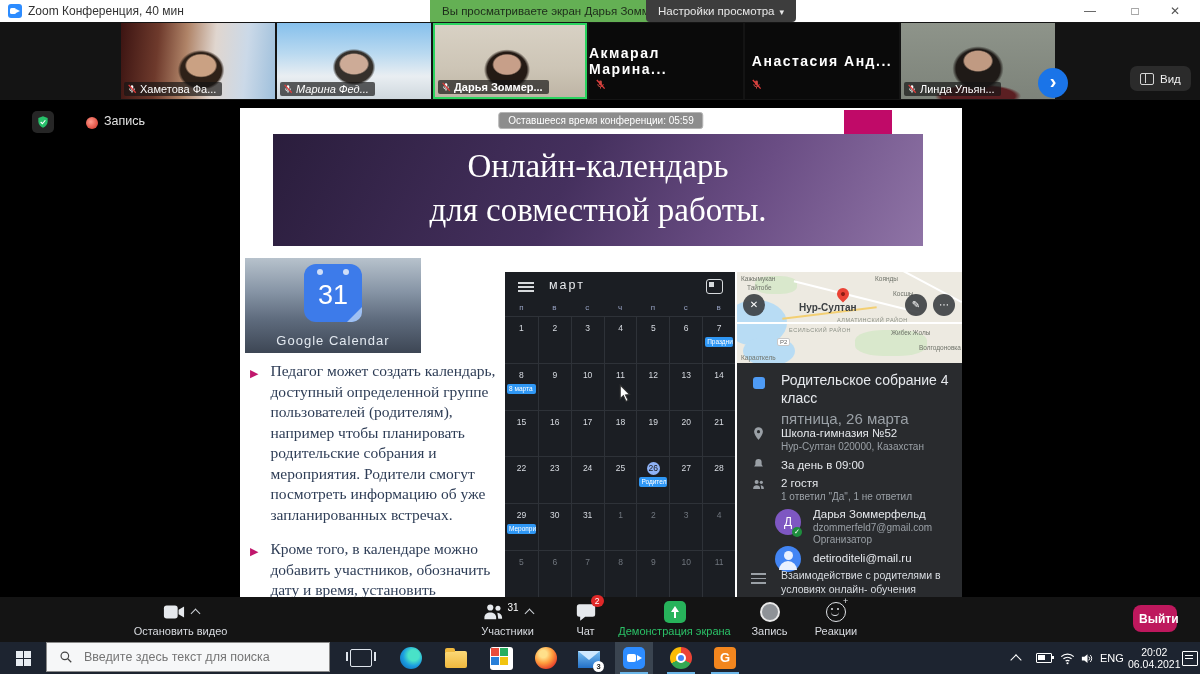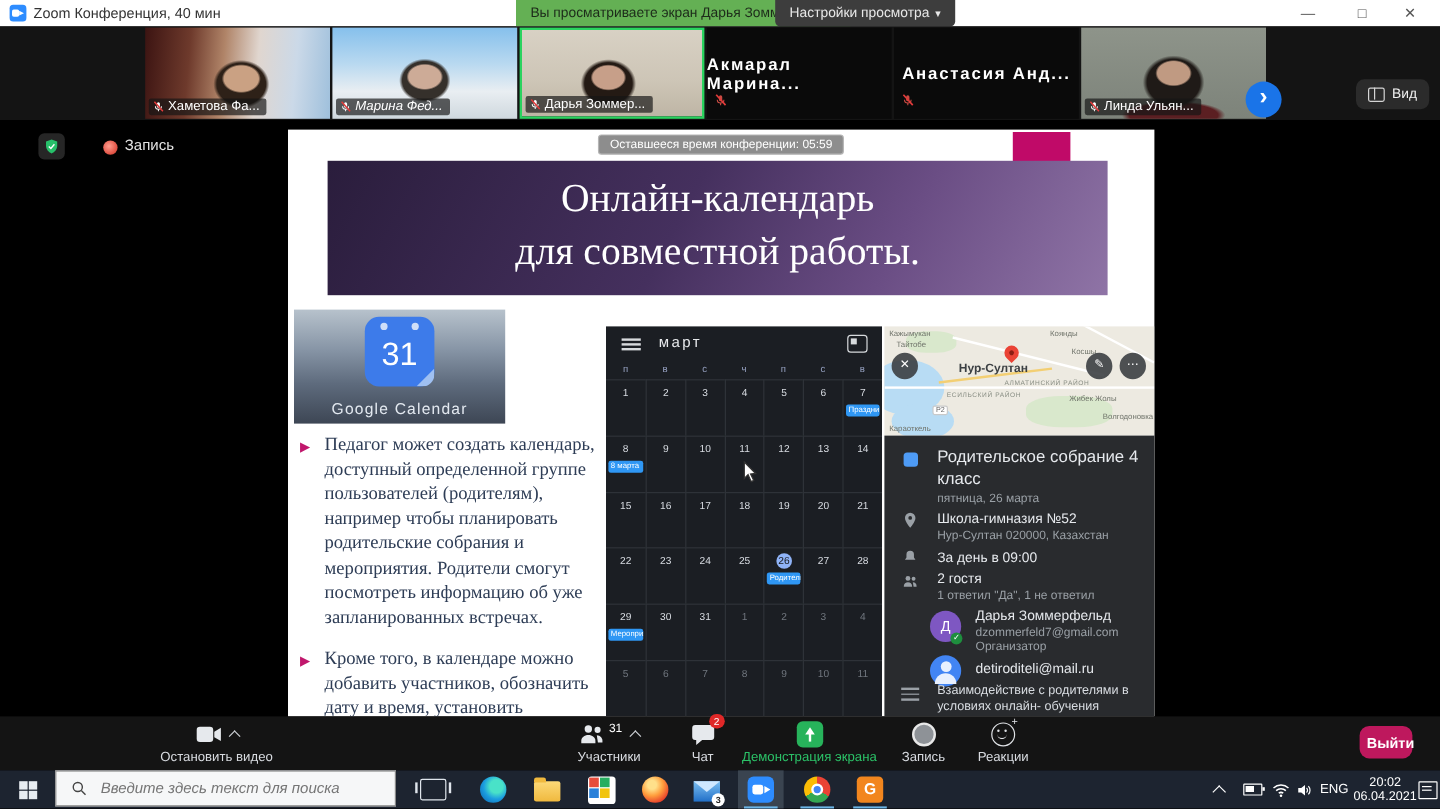--- a/index.html
+++ b/index.html
@@ -24,21 +24,21 @@
       radial-gradient(ellipse 16% 24% at 52% 56%,#caa183 58%,rgba(0,0,0,0) 66%),
       radial-gradient(ellipse 24% 42% at 52% 62%,#2e2118 55%,rgba(0,0,0,0) 63%),
       linear-gradient(95deg,#3c1412 0%,#6e3a2c 24%,#b08468 42%,#e0d6cf 60%,#cbd9e8 80%,#9fc0dc 100%);}
   .v2{background:
       radial-gradient(ellipse 15% 22% at 50% 54%,#cdab97 58%,rgba(0,0,0,0) 66%),
       radial-gradient(ellipse 22% 38% at 50% 58%,#35302b 55%,rgba(0,0,0,0) 63%),
       linear-gradient(180deg,#86c0ec 0%,#b9d9f0 40%,#e9eef2 70%,#cfd8de 100%); font-style: italic;}
   .v3{background:
       radial-gradient(ellipse 15% 23% at 48% 55%,#c79f89 58%,rgba(0,0,0,0) 66%),
       radial-gradient(ellipse 24% 44% at 48% 62%,#241a14 55%,rgba(0,0,0,0) 64%),
-      linear-gradient(180deg,#d8d1c4 0%,#cdc5b6 60%,#beb5a5 100%);}
+      linear-gradient(180deg,#d8d1c4 0%,#cdc5b6 60%,#beb5a5 100%); font-weight: bold;}
   .v6{background:
       radial-gradient(ellipse 15% 22% at 50% 50%,#c09a82 58%,rgba(0,0,0,0) 66%),
       radial-gradient(ellipse 26% 46% at 50% 60%,#1f1a17 55%,rgba(0,0,0,0) 64%),
       radial-gradient(ellipse 40% 22% at 50% 96%,#5b1f22 60%,rgba(0,0,0,0) 70%),
       linear-gradient(180deg,#8e948a 0%,#7d837a 100%);}
   .novid{background:#0a0a0a;display:flex;align-items:center;justify-content:center;}
   .novid .bigname{color:#fff;font-size:14px;font-weight:700;letter-spacing:1.5px;}
   .tag{position:absolute;left:3px;bottom:3px;display:flex;align-items:center;gap:3px;background:rgba(20,20,20,.68);color:#fff;font-size:11px;padding:1px 6px 1px 3px;border-radius:2px;}
   .miconly{position:absolute;left:6px;bottom:5px;}
   .nextbtn{position:absolute;left:1038px;top:46px;width:30px;height:30px;border-radius:50%;background:#1a74e8;color:#fff;font-size:20px;font-weight:700;text-align:center;line-height:27px;}
@@ -95,21 +95,21 @@
   .mcity{position:absolute;color:#3c4043;font-size:10px;font-weight:700;white-space:nowrap;}
   .mbadge{position:absolute;background:#fff;border:1px solid #c9c9c9;border-radius:2px;color:#666;font-size:6px;padding:0 2px;}
   .pin{position:absolute;width:12px;height:12px;background:#ea4335;border-radius:50% 50% 50% 0;transform:rotate(-45deg);}
   .pin::after{content:"";position:absolute;left:4px;top:4px;width:4px;height:4px;border-radius:50%;background:#8c1d13;}
   .map-btn{position:absolute;width:22px;height:22px;border-radius:50%;background:rgba(55,58,62,.88);color:#fff;text-align:center;line-height:22px;font-size:10px;}
 
   
   .evt{position:absolute;left:497px;top:255px;width:225px;height:234px;background:#292b2e;color:#e6e9ed;}
   .evt .sq{position:absolute;left:16px;top:14px;width:12px;height:12px;background:#4e9bf5;border-radius:3px;}
   .evt-title{position:absolute;left:44px;top:8px;width:170px;font-size:14px;line-height:18px;}
-  .evt-date{position:absolute;left:44px;top:47px;font-size:10px;color:#9aa0a6;}
+  .evt-date{position:absolute;left:44px;top:47px;font-size:15px;color:#9aa0a6;}
   .evt .ic{position:absolute;left:14px;width:15px;height:15px;}
   .evt-locname{position:absolute;left:44px;top:64px;font-size:11.5px;}
   .evt-locaddr{position:absolute;left:44px;top:78px;font-size:10px;color:#9aa0a6;}
   .evt-rem{position:absolute;left:44px;top:96px;font-size:11.5px;}
   .evt-gcount{position:absolute;left:44px;top:114px;font-size:11.5px;}
   .evt-gstat{position:absolute;left:44px;top:128px;font-size:10px;color:#9aa0a6;}
   .av{position:absolute;left:38px;width:26px;height:26px;border-radius:50%;text-align:center;}
   .av.org{top:146px;background:#7e57c2;color:#fff;font-size:12px;line-height:26px;}
   .av.g2{top:183px;background:#4285f4;}
   .av.g2::before{content:"";position:absolute;left:8.5px;top:5px;width:9px;height:9px;border-radius:50%;background:#e8f0fe;}
@@ -143,21 +143,21 @@
   .smiley::after{content:"";position:absolute;left:4px;top:8px;width:8px;height:4px;border-bottom:1.6px solid #e0e3e7;border-radius:0 0 8px 8px;}
   .plus{position:absolute;margin-left:17px;margin-top:-22px;color:#e0e3e7;font-size:9px;}
   .leave{position:absolute;left:1133px;top:8px;width:44px;height:27px;background:#be185d;border:none;border-radius:8px;color:#fff;font-size:12px;font-weight:700;}
 
   
   .wtb{position:absolute;left:0;top:642px;width:1200px;height:32px;background:#1d2430;}
   .startbtn{position:absolute;left:0;top:0;width:46px;height:32px;display:flex;align-items:center;justify-content:center;}
   .winlogo{width:15px;height:15px;display:grid;grid-template-columns:7px 7px;grid-template-rows:7px 7px;gap:1px;}
   .winlogo i{background:#e8edf2;}
   .searchbox{position:absolute;left:46px;top:0;width:284px;height:30px;background:#f6f7f8;border:1px solid #8a8a8a;box-sizing:border-box;display:flex;align-items:center;}
-  .searchbox input{border:none;background:transparent;outline:none;font-size:12.5px;color:#333;width:230px;font-family:"Liberation Sans",sans-serif;font-style:italic;}
+  .searchbox input{border:none;background:transparent;outline:none;font-size:12.5px;color:#333;width:230px;font-family:"Liberation Sans",sans-serif;}
   .slot{position:absolute;top:0;width:38px;height:32px;display:flex;align-items:center;justify-content:center;}
   .slot.running::after{content:"";position:absolute;left:5px;right:5px;bottom:0;height:2px;background:#6cb6e8;}
   .slot.active{background:#3a4450;}
   .edgeico{width:22px;height:22px;border-radius:50%;background:radial-gradient(circle at 62% 38%,#49e2c8 0 28%,#1b9de0 55%,#0b5ca8 100%);}
   .folderico{width:22px;height:17px;background:linear-gradient(180deg,#fcd978,#f0b93e);border-radius:2px;position:relative;margin-top:3px;}
   .folderico::before{content:"";position:absolute;left:0;top:-3px;width:10px;height:4px;background:#f0b93e;border-radius:2px 2px 0 0;}
   .storeico{width:20px;height:20px;background:#fff;border-radius:3px;display:grid;grid-template-columns:8px 8px;grid-template-rows:8px 8px;gap:1px;padding:1.5px;box-sizing:content-box;}
   .storeico i:nth-child(1){background:#e74c3c}.storeico i:nth-child(2){background:#27ae60}
   .storeico i:nth-child(3){background:#2980d9}.storeico i:nth-child(4){background:#f1c40f}
   .ffico{width:22px;height:22px;border-radius:50%;background:radial-gradient(circle at 38% 32%,#ffe08a 0 18%,#ff9e3d 45%,#e8452c 75%,#b5121b 100%);}

